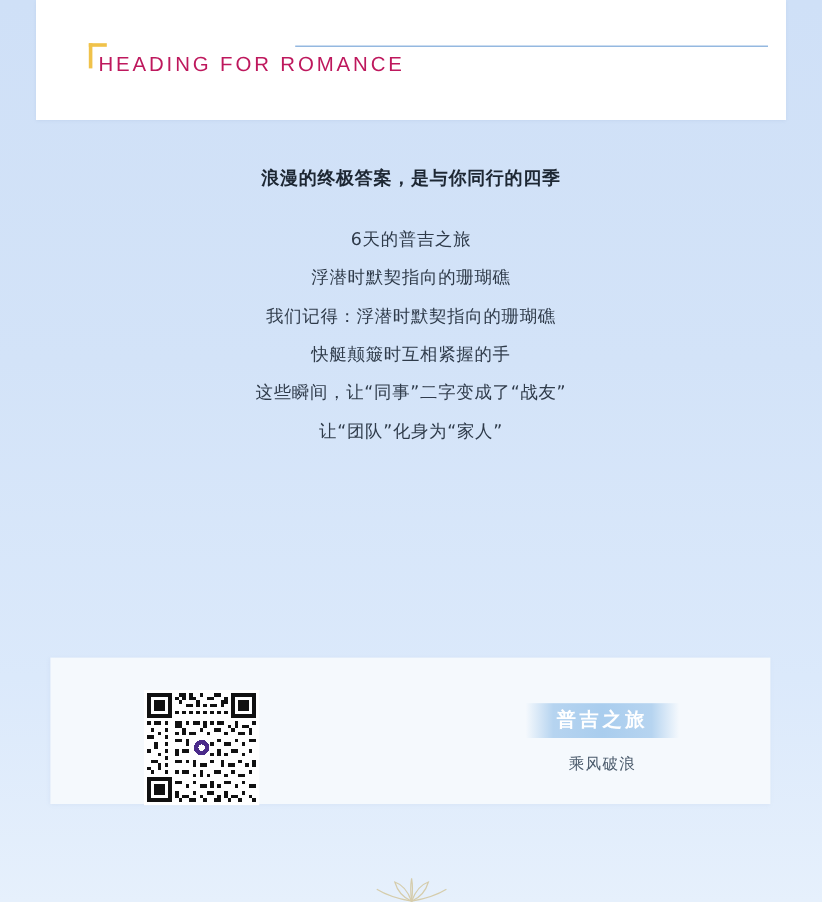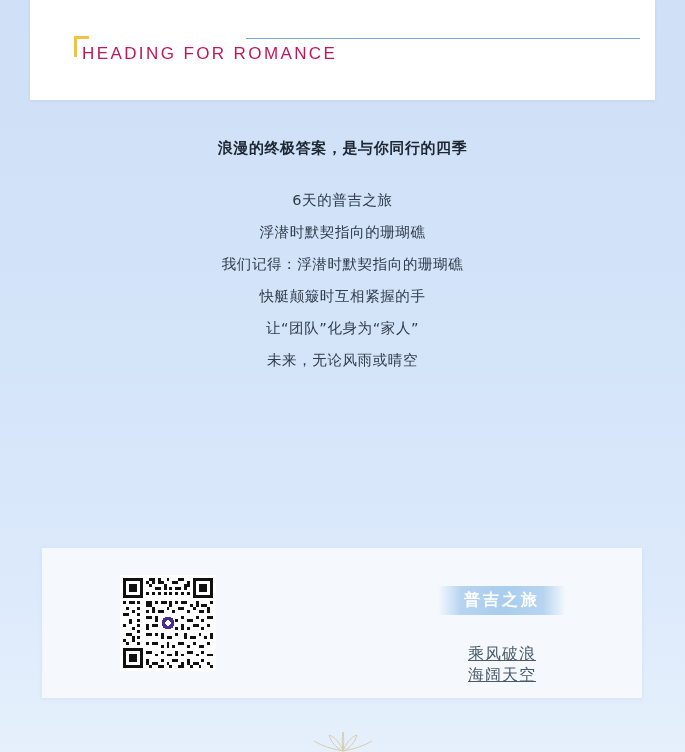--- a/index.html
+++ b/index.html
@@ -74,21 +74,21 @@
     font-size: 15px;
     margin-bottom: 20px;
   }
 
   
   .bottom-card {
     position: absolute;
     left: 42px;
     top: 548px;
     width: 600px;
-    height: 150px;
+    height: 122px;
     background: #f5f9fd;
     box-shadow: 0 1px 4px rgba(120,150,190,0.13);
   }
   .qr {
     position: absolute;
     left: 78px;
     top: 27px;
     width: 96px;
     height: 96px;
     background: #ffffff;
@@ -110,27 +110,26 @@
     background: linear-gradient(90deg, rgba(176,208,240,0) 0%, #b6d4f0 18%, #a9cdee 50%, #b6d4f0 82%, rgba(176,208,240,0) 100%);
   }
   .brand-text {
     font-size: 16px;
     letter-spacing: 3px;
     color: #ffffff;
     font-family: "DejaVu Sans", sans-serif;
     font-weight: bold;
   }
   .brand-sub {
-    margin-top: 28px;
-    font-size: 16px;
+    margin-top: 12px;
+    font-size: 13px;
     line-height: 21px;
     color: #4a5a6b;
     font-family: "DejaVu Sans", sans-serif;
     letter-spacing: 1px;
-    text-decoration: underline;
   }
 
   
   .footer-orn {
     position: absolute;
     left: 50%;
     transform: translateX(-50%);
     bottom: 0;
     width: 90px;
     height: 22px;
@@ -145,22 +144,22 @@
   <div class="corner-mark"></div>
   <div class="header-title">HEADING FOR ROMANCE</div>
 </div>
 
 <div class="poem">
   <div class="poem-line bold">浪漫的终极答案，是与你同行的四季</div>
   <div class="poem-line">6天的普吉之旅</div>
   <div class="poem-line">浮潜时默契指向的珊瑚礁</div>
   <div class="poem-line">我们记得：浮潜时默契指向的珊瑚礁</div>
   <div class="poem-line">快艇颠簸时互相紧握的手</div>
+  <div class="poem-line">这些瞬间，让“同事”二字变成了“战友”</div>
   <div class="poem-line">让“团队”化身为“家人”</div>
-  <div class="poem-line">未来，无论风雨或晴空</div>
 </div>
 
 <div class="bottom-card">
 
   <div class="qr">
     <svg width="96" height="96" viewBox="0 0 33 33" shape-rendering="crispEdges">
       <rect width="33" height="33" fill="#ffffff"></rect>
       <g fill="#111111">
 
         <rect x="1" y="1" width="7" height="1"></rect>
@@ -330,21 +329,20 @@
       <circle cx="16.5" cy="16.5" r="0.9" fill="#ffffff"></circle>
     </svg>
   </div>
 
   <div class="brand-wrap">
     <div class="brand-band">
       <span class="brand-text">普吉之旅</span>
     </div>
     <div class="brand-sub">
       <div>乘风破浪</div>
-      <div>海阔天空</div>
     </div>
   </div>
 </div>
 
 <svg class="footer-orn" viewBox="0 0 90 22">
   <g fill="none" stroke="#c8b06a" stroke-width="1">
     <path d="M45 21 C38 18 33 12 31 5 C37 7 42 13 45 21 Z"></path>
     <path d="M45 21 C52 18 57 12 59 5 C53 7 48 13 45 21 Z"></path>
     <path d="M45 21 C44 14 44 8 45 2 C46 8 46 14 45 21 Z"></path>
     <path d="M45 21 C34 19 24 16 16 11"></path>

